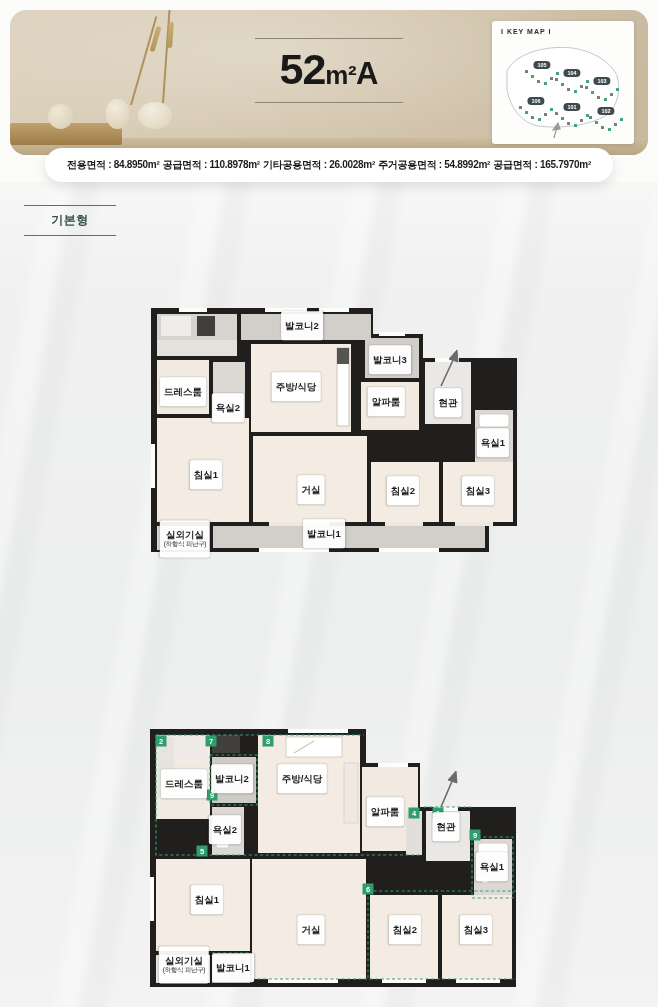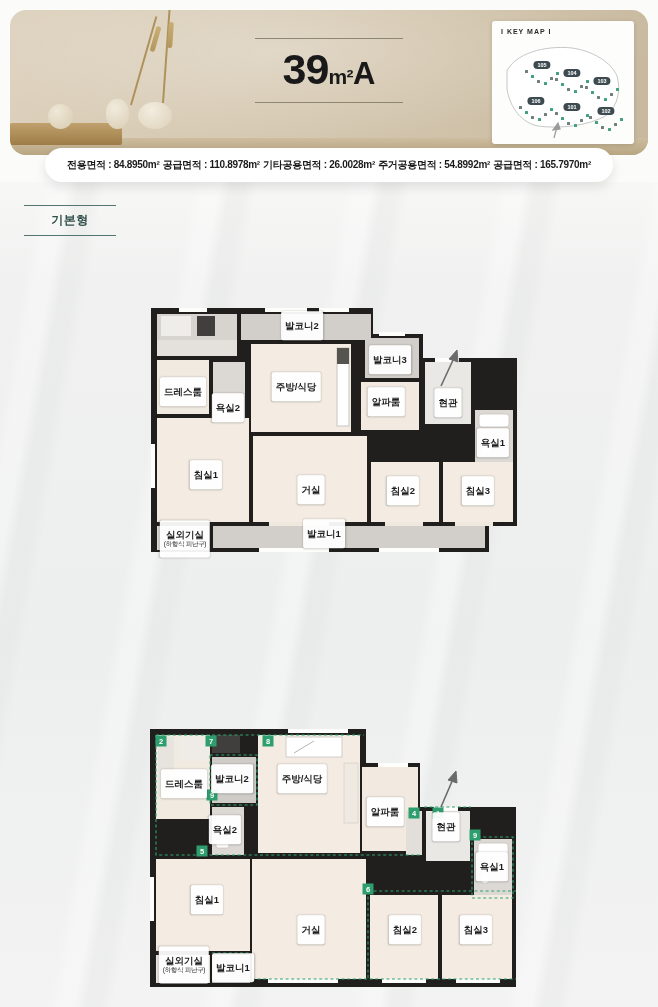--- a/index.html
+++ b/index.html
@@ -26,21 +26,21 @@
   .stem-a{left:120px;bottom:50px;height:92px;transform:rotate(16deg);}
   .stem-b{left:152px;bottom:52px;height:96px;transform:rotate(4deg);}
   .decor-spike{position:absolute;width:5px;height:26px;border-radius:3px;background:linear-gradient(#c9ae74,#b3975d);}
   .spike-a{left:143px;top:16px;transform:rotate(16deg);}
   .spike-b{left:158px;top:12px;transform:rotate(4deg);}
 
   .title-block{position:absolute;left:50%;top:28px;transform:translateX(-50%);width:220px;text-align:center;}
   .tline{width:148px;height:1px;background:#8d8673;margin:0 auto;}
   .title{padding:6px 0 8px 0;color:#191919;white-space:nowrap;}
   .t-num{font-size:43px;font-weight:700;letter-spacing:-1px;}
-  .t-unit{font-size:21px;font-weight:600;letter-spacing:-0.5px;text-align:center;}
+  .t-unit{font-size:26px;font-weight:600;letter-spacing:-0.5px;text-align:center;}
   .t-suf{font-size:31px;font-weight:600;}
   .units{margin-top:11px;font-size:15px;font-weight:700;color:#191919;letter-spacing:0.5px;}
 
   
   .keymap{position:absolute;right:14px;top:11px;width:142px;height:123px;background:#fdfdfc;border-radius:3px;box-shadow:0 1px 4px rgba(0,0,0,.15);}
   .km-title{position:absolute;left:9px;top:7px;font-size:7px;font-weight:700;letter-spacing:1px;color:#2c2c2c;}
   .km-svg{position:absolute;left:8px;top:18px;}
   .km-layer{position:absolute;left:8px;top:18px;width:126px;height:100px;}
   .km-pill{position:absolute;transform:translate(-50%,-50%);background:#3d4a50;color:#fff;font-size:5.5px;font-weight:700;line-height:8px;height:8px;padding:0 4px;border-radius:4px;white-space:nowrap;}
   .km-dot{position:absolute;width:3px;height:3px;border-radius:0.5px;}
@@ -86,21 +86,21 @@
       <div class="decor-vase2"></div>
       <div class="decor-stem stem-a"></div>
       <div class="decor-stem stem-b"></div>
       <div class="decor-spike spike-a"></div>
       <div class="decor-spike spike-b"></div>
     </div>
 
     <div class="title-block">
       <div class="tline"></div>
       <div class="title">
-        <span class="t-num">39</span><span class="t-unit">m²</span><span class="t-suf">A</span>
+        <span class="t-num">52</span><span class="t-unit">m²</span><span class="t-suf">A</span>
       </div>
       <div class="tline"></div>
     </div>
 
     <div class="keymap">
       <div class="km-title">I KEY MAP I</div>
       <svg class="km-svg" width="126" height="102" viewBox="0 0 126 102">
         <path d="M7,32 C15,15 44,6 72,9 C93,12 111,23 117,37 C121,51 118,66 107,76 C89,87 59,90 38,87 C22,84 10,69 7,50 Z" fill="#ffffff" stroke="#c4c8c5" stroke-width="1"></path>
         <g stroke="#9a9a9a" stroke-width="1.2" fill="#9a9a9a">
           <line x1="54" y1="99" x2="57" y2="88"></line>

